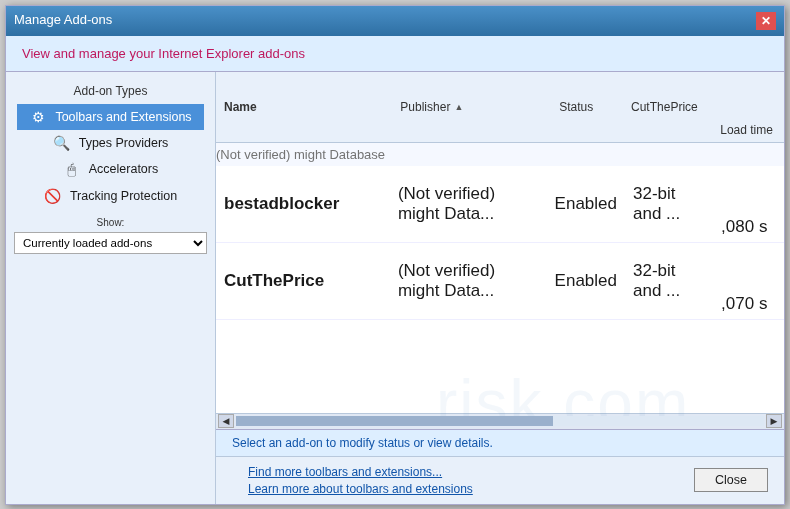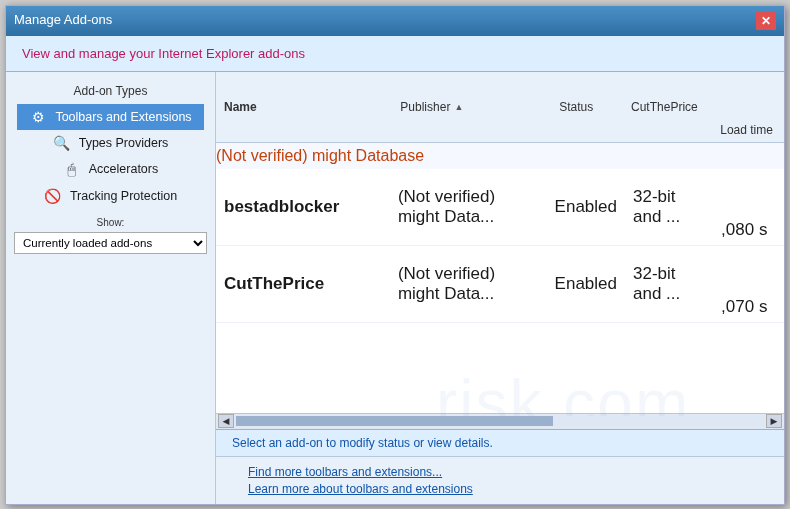--- a/index.html
+++ b/index.html
@@ -148,22 +148,22 @@
       color: #555;
     }
 
     .table-body {
       flex: 1;
       overflow-y: auto;
       overflow-x: hidden;
     }
 
     .group-header {
-      font-size: 16px;
-      color: #c2410c;
+      font-size: 13px;
+      color: #737373;
       padding: 4px 0;
       background: #f5f8ff;
       font-weight: normal;
     }
 
     .table-row {
       display: flex;
       font-size: 17px;
       color: #1a1a1a;
       padding: 3px 0;
@@ -368,17 +368,18 @@
 
       <div class="bottom-bar">
         <span>Select an add-on to modify status or view details.</span>
       </div>
 
       <div class="footer-bar">
         <div class="footer-links">
           <span class="footer-link">Find more toolbars and extensions...</span>
           <span class="footer-link">Learn more about toolbars and extensions</span>
         </div>
+        <button class="close-button">Close</button>
       </div>
 
     </div>
   </div>
 </div>
 
 </body></html>

